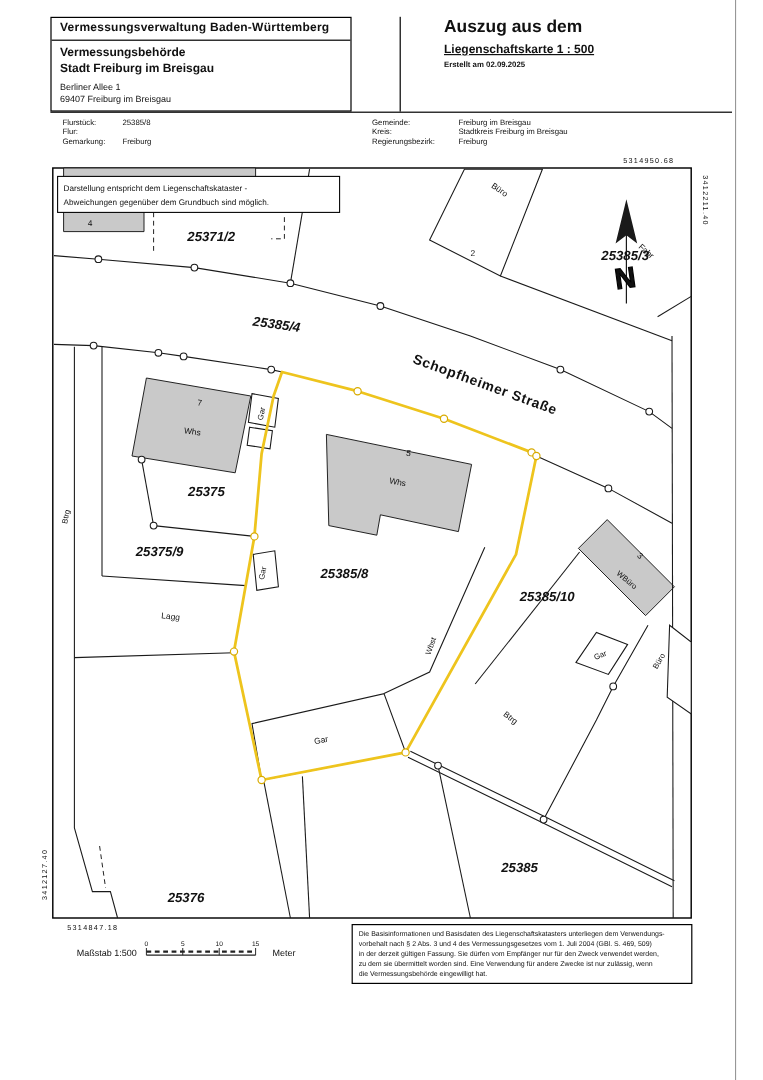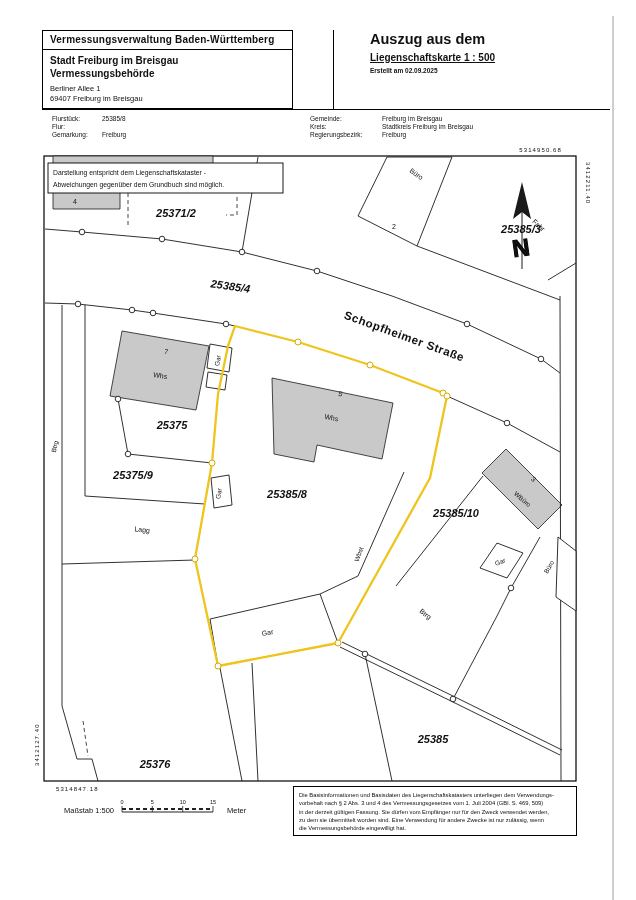--- a/index.html
+++ b/index.html
@@ -1,17 +1,17 @@
 <!DOCTYPE html>
 <html><head>
 <meta charset="utf-8">
 <style>
   html,body{margin:0;padding:0;background:#fff;}
   body{width:636px;height:900px;position:relative;font-family:"Liberation Sans",sans-serif;color:#111;}
-  .page{position:absolute;inset:0;background:#fff;overflow:hidden;margin-top:16px;}
+  .page{position:absolute;inset:0;background:#fff;overflow:hidden;}
   .abs{position:absolute;}
   
   .hdr-left{left:42px;top:14px;width:251px;height:79px;border:1px solid #000;box-sizing:border-box;background:#fff;}
   .hdr-left .row1{height:18px;line-height:18px;border-bottom:1px solid #000;font-weight:bold;font-size:10px;letter-spacing:.2px;padding-left:7px;white-space:nowrap;}
   .hdr-left .inner{padding:4px 7px 0 7px;}
   .hdr-left .b{font-weight:bold;font-size:10px;line-height:13px;white-space:nowrap;}
   .hdr-left .addr{font-size:7.5px;line-height:10px;margin-top:4px;white-space:nowrap;}
   .hdr-divider{left:333px;top:14px;width:1px;height:79px;background:#000;}
   .hdr-rule{left:42px;top:93px;width:568px;height:1px;background:#000;}
   .hdr-right{left:370px;top:16px;}
@@ -37,22 +37,22 @@
   .t-north{font-weight:bold;font-size:24px;}
 </style>
 </head>
 <body>
 
 <div class="page">
 
   <div class="abs hdr-left">
     <div class="row1">Vermessungsverwaltung Baden-Württemberg</div>
     <div class="inner">
+      <div class="b">Vermessungsbehörde</div>
       <div class="b">Stadt Freiburg im Breisgau</div>
-      <div class="b">Vermessungsbehörde</div>
       <div class="addr">
         <div>Berliner Allee 1</div>
         <div>69407 Freiburg im Breisgau</div>
       </div>
     </div>
   </div>
   <div class="abs hdr-divider"></div>
   <div class="abs hdr-rule"></div>
   <div class="abs hdr-right">
     <div class="t1">Auszug aus dem</div>

